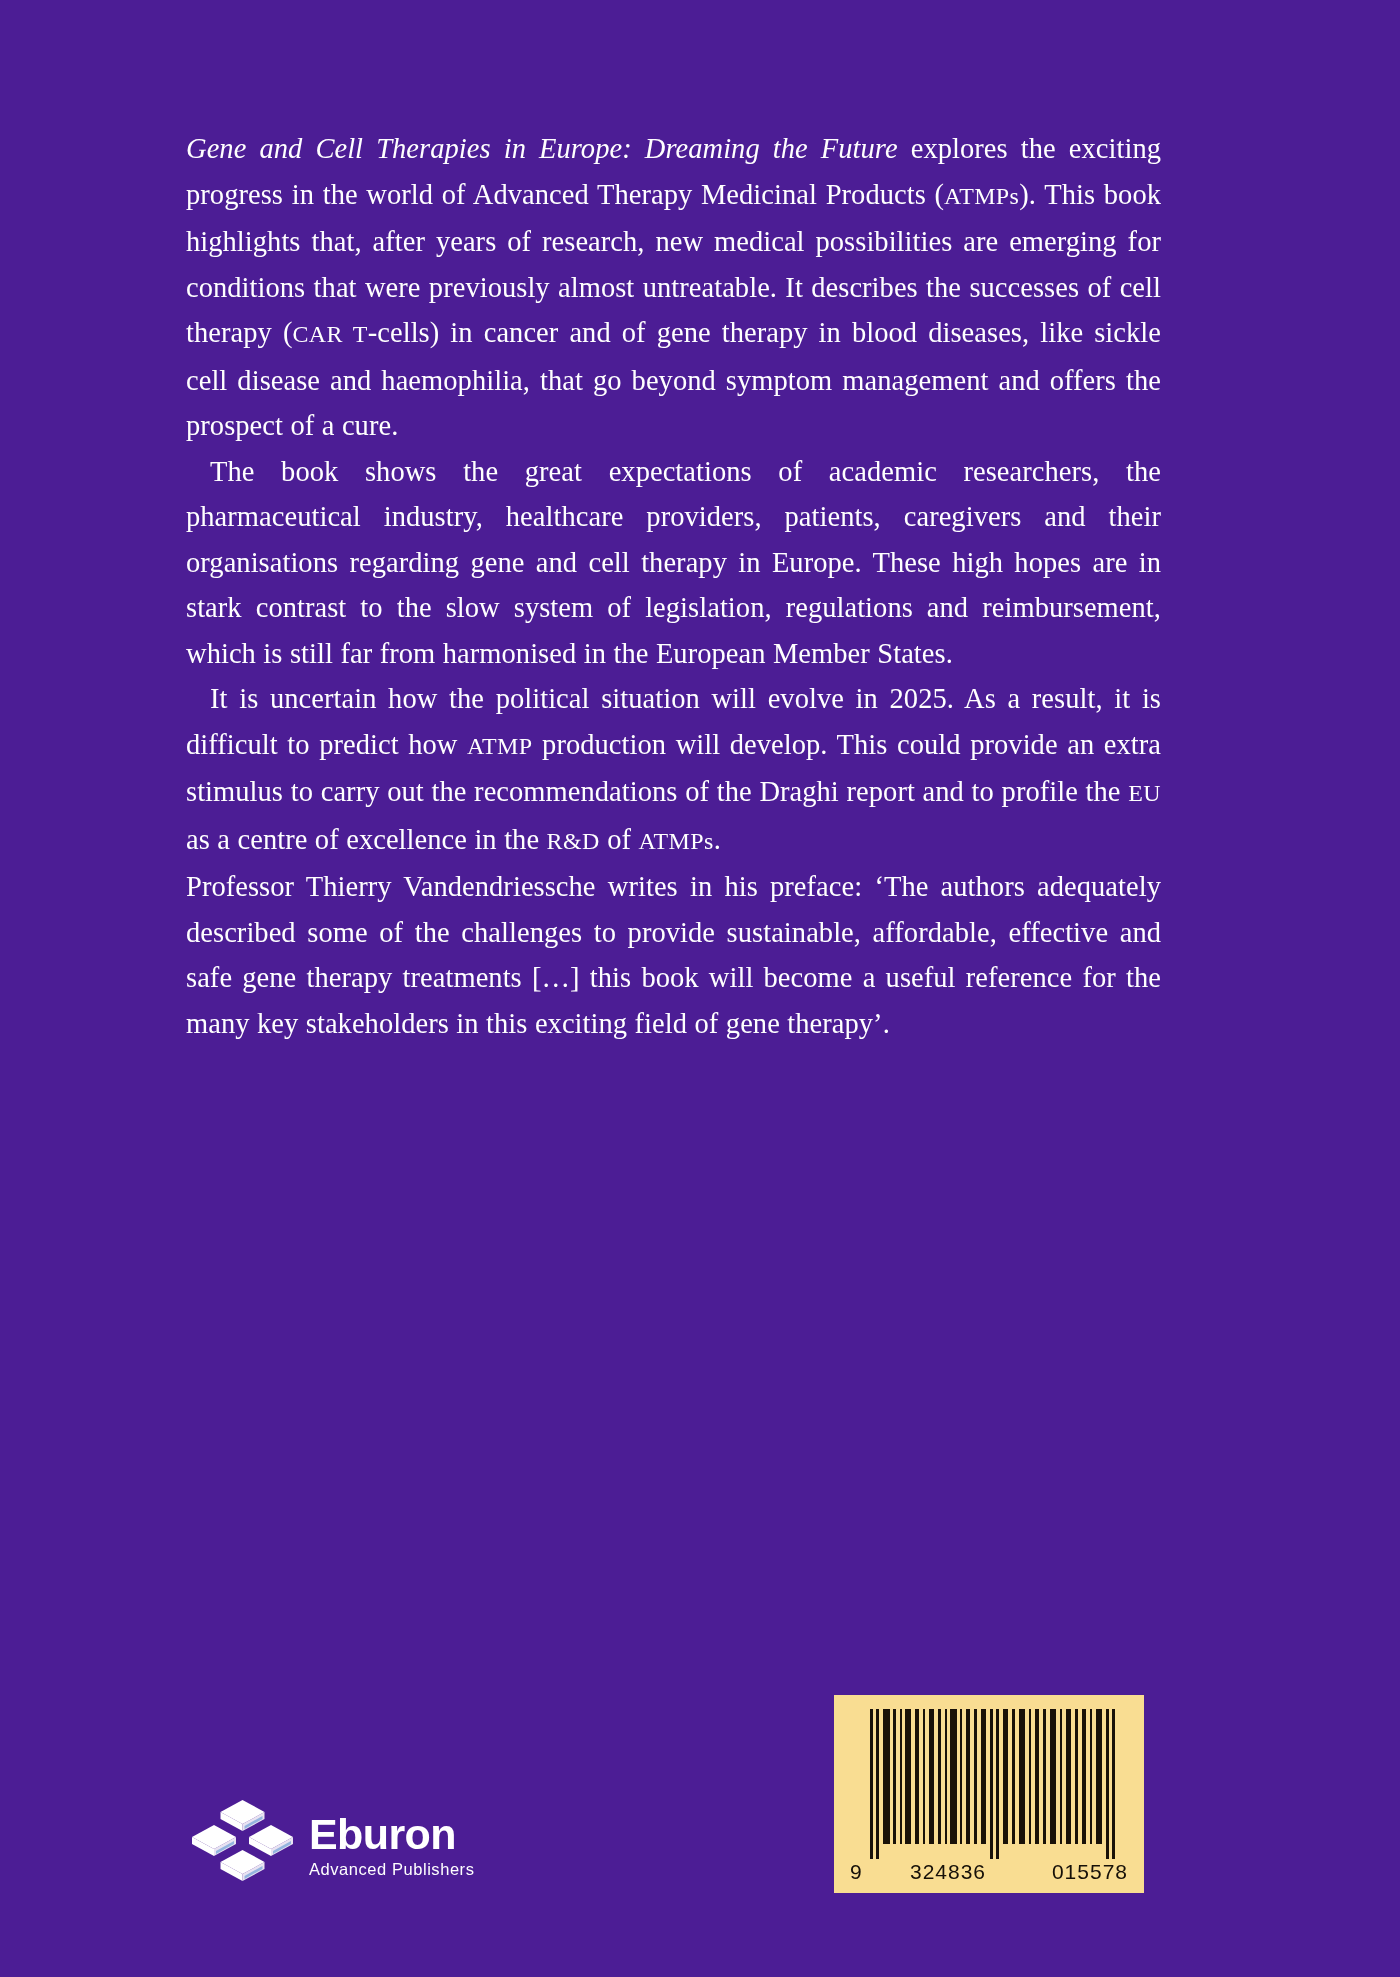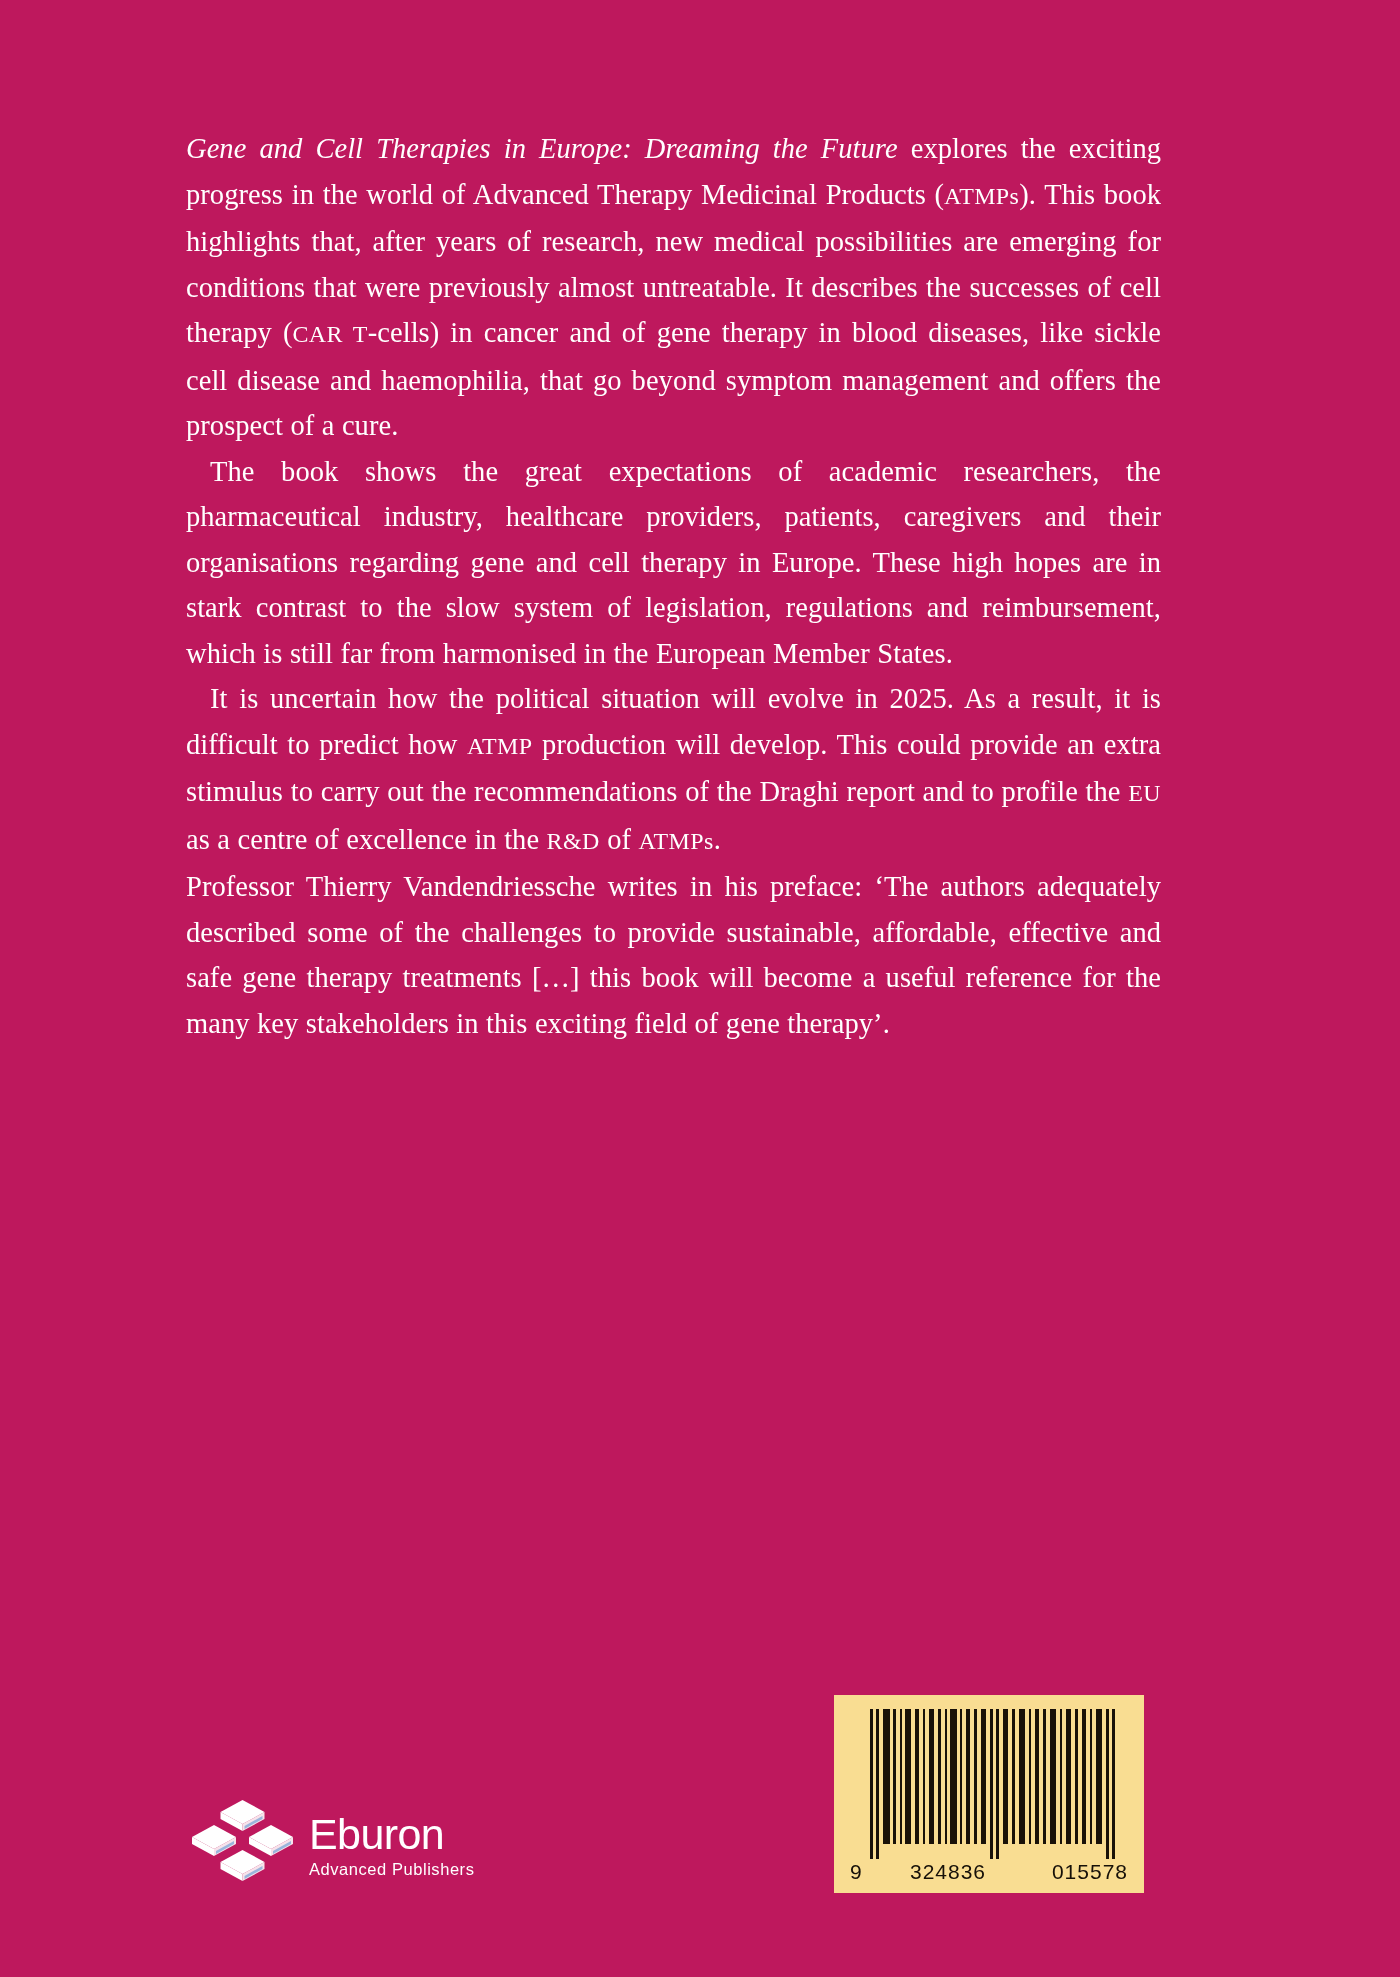--- a/index.html
+++ b/index.html
@@ -11,21 +11,21 @@
     height: 1977px;
     background: #4e90cf;
     font-family: "Liberation Serif", "DejaVu Serif", serif;
     overflow: hidden;
     position: relative;
   }
 
   .cover {
     position: absolute;
     inset: 0;
-    background: #be185d;
+    background: #4c1d95;
     padding-left: 48px;
   }
 
   .blurb {
     position: absolute;
     left: 186px;
     top: 126px;
     width: 975px;
     color: #ffffff;
   }
@@ -75,21 +75,21 @@
   .logo-text {
     display: flex;
     flex-direction: column;
     justify-content: center;
     line-height: 1;
     font-family: "Liberation Sans", "DejaVu Sans", sans-serif;
   }
   .logo-name {
     color: #ffffff;
     font-size: 43px;
-    font-weight: normal;
+    font-weight: bold;
     letter-spacing: -0.6px;
     line-height: 1.0;
   }
   .logo-tag {
     color: #ffffff;
     font-size: 16.5px;
     letter-spacing: 0.55px;
     margin-top: 5px;
     line-height: 1.0;
   }

